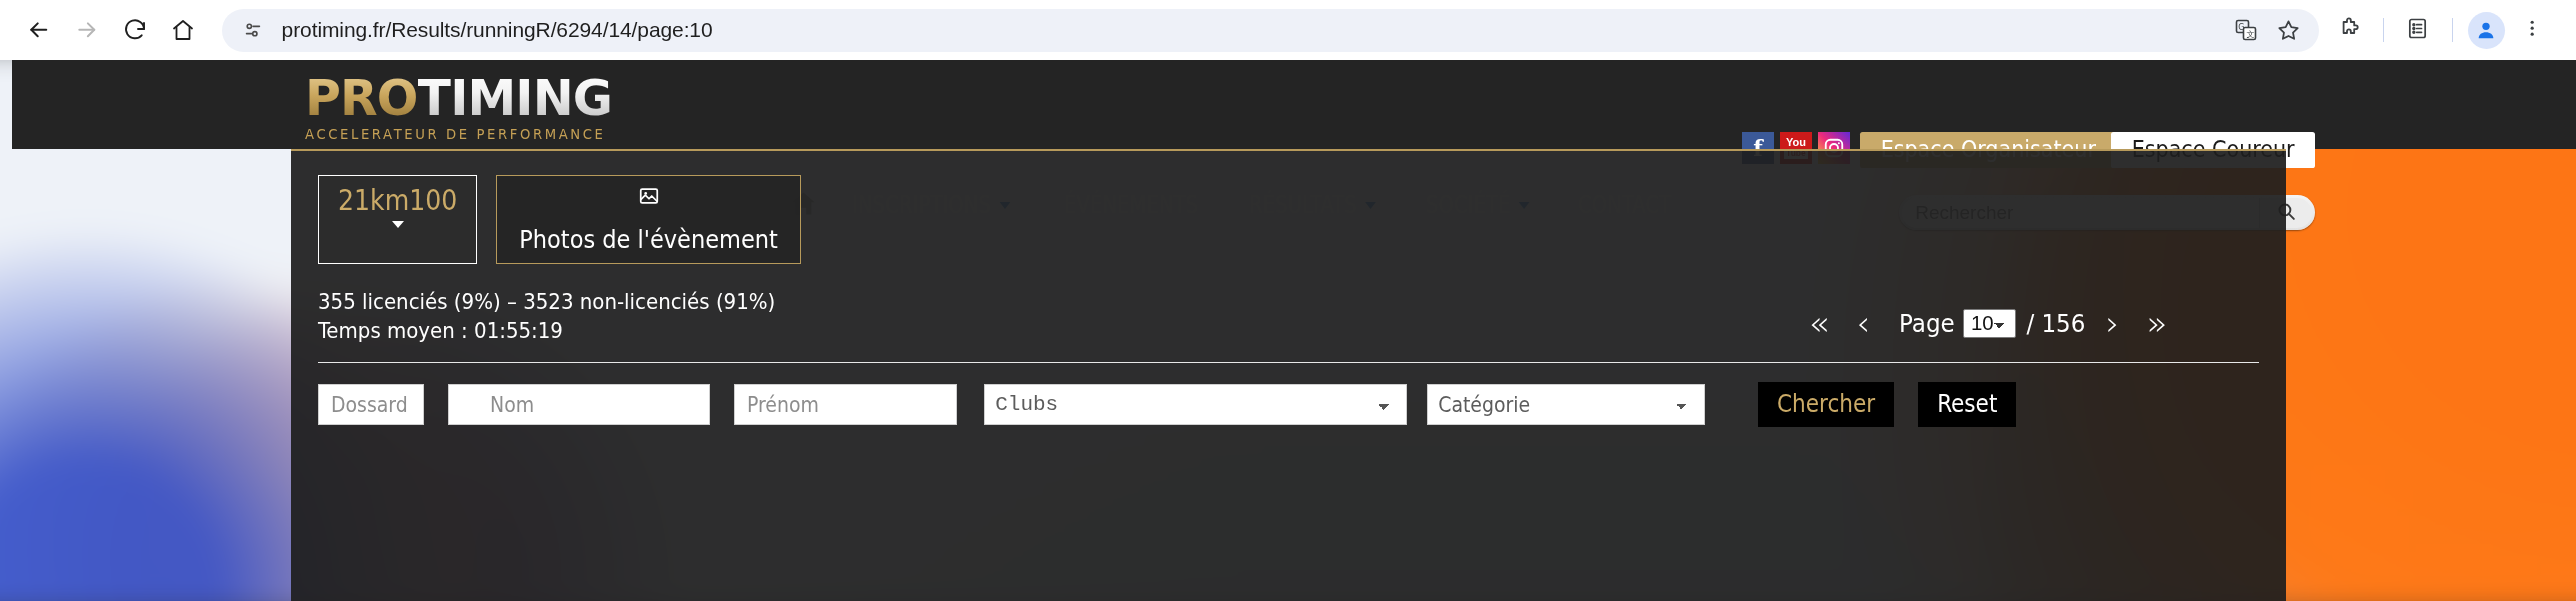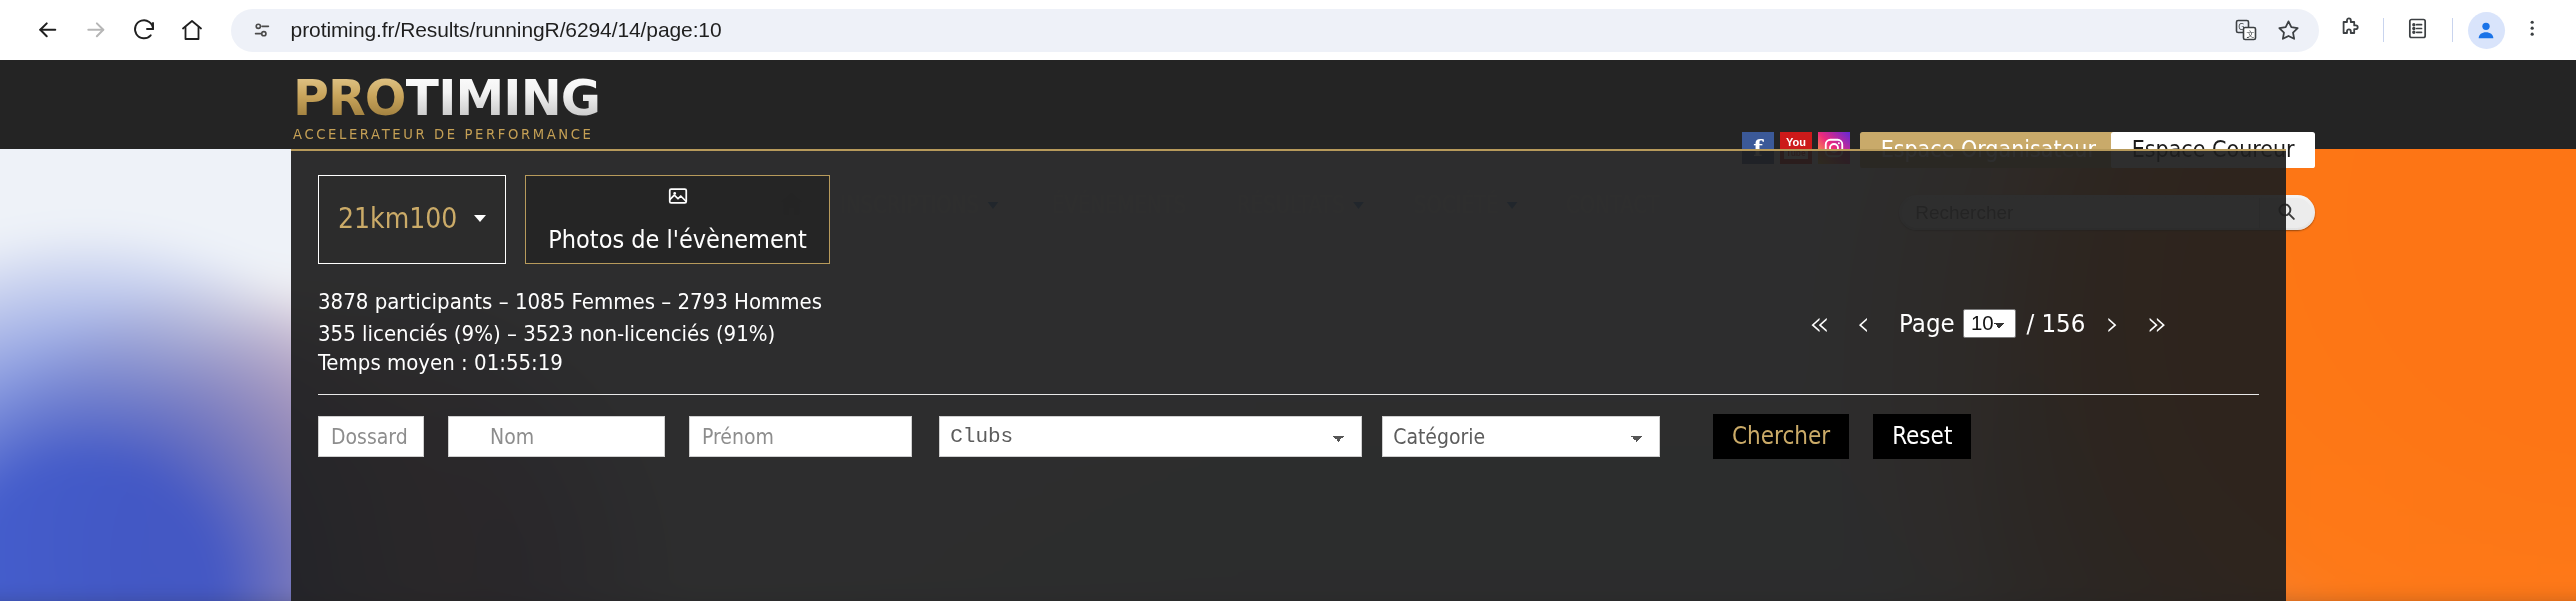--- a/index.html
+++ b/index.html
@@ -8,21 +8,21 @@
     font-family: "Liberation Sans", sans-serif;
     background: #ffffff;
   }
 
   
   .browser-bar {
     height: 60px;
     background: #ffffff;
     display: flex;
     align-items: center;
-    padding: 0 22px 0 24px;
+    padding: 0 22px 0 15px;
     gap: 0px;
     position: relative;
     z-index: 20;
   }
   .nav-btn {
     width: 48px; height: 48px;
     display: flex; align-items: center; justify-content: center;
     border-radius: 50%;
     flex: 0 0 auto;
   }
@@ -89,21 +89,21 @@
       radial-gradient(circle at 93.5% 72%, rgba(25,25,45,0.92) 0 8%, rgba(25,25,45,0) 20%),
       radial-gradient(circle at 4% 40%, rgba(238,242,248,1) 0 24%, rgba(238,242,248,0) 46%),
       linear-gradient(180deg, #eef1f6 0%, #e9edf4 55%, #dfe4ec 100%);
     filter: blur(15.3px);
     transform: scale(1.06);
   }
 
   
   .site-header {
     position: absolute;
-    top: 0; left: 0; right: 0;
+    top: 0; left: 12px; right: 0;
     height: 89px;
     background: #242424;
     z-index: 5;
   }
   .logo-wrap {
     position: absolute;
     left: 293px; top: 13.6px;
     width: 400px;
   }
   .logo-main {
@@ -255,22 +255,23 @@
     gap: 19px;
     margin-bottom: 22px;
   }
   .sel-distance {
     background: #2c2c2c;
     border: 0.9px solid #ffffff;
     color: #cbab68;
     font-family: "DejaVu Sans Condensed", "Liberation Sans Narrow", "Liberation Sans", sans-serif;
     font-size: 28px;
     padding: 7.7px 19px 9.4px;
-    display: flex; align-items: center; gap: 17px;
-    white-space: nowrap;
+    display: flex; align-items: center; gap: 4px;
+    white-space: nowrap;
+    flex-direction: column;
   }
   .sel-distance .caret { border-top-color: #ffffff; }
   .btn-outline {
     background: rgba(35,35,35,0.75);
     border: 0.9px solid #b79a5b;
     color: #ffffff;
     font-family: "DejaVu Sans Condensed", "Liberation Sans Narrow", "Liberation Sans", sans-serif;
     font-size: 25px;
     padding: 7.7px 22px 9.4px;
     display: flex; align-items: center; gap: 12px;
@@ -362,21 +363,21 @@
     background: #ffffff;
     border: 0.9px solid #cfcfcf;
     font-size: 21px;
     color: #7d7d7d;
     padding: 0 12px;
     font-family: "DejaVu Sans Condensed", "Liberation Sans Narrow", "Liberation Sans", sans-serif;
     outline: none;
   }
   .fi::placeholder { color: #8d8d8d; }
   .fi-dossard { width: 106px; margin-right: 24px; }
-  .fi-nom { width: 217px; margin-right: 24px; padding-left: 41px; }
+  .fi-nom { width: 262px; margin-right: 24px; padding-left: 41px; }
   .fi-prenom { width: 223px; margin-right: 27px; }
   .fs {
     height: 41px;
     background: #ffffff;
     border: 0.9px solid #cfcfcf;
     font-size: 21px;
     color: #5c5c5c;
     padding: 0 10.2px;
     font-family: "DejaVu Sans Condensed", "Liberation Sans Narrow", "Liberation Sans", sans-serif;
     appearance: none; -webkit-appearance: none;
@@ -610,21 +611,20 @@
                 <path d="M3 16l5-5 4 4 3-3 6 6"></path>
                 <circle cx="8.4" cy="9.2" r="1.5" fill="#fff" stroke="none"></circle>
               </svg>
           </span>
           <span>Photos de l'évènement</span>
         </div>
       </div>
 
       <div class="stats-row">
         <div>
-          <div class="stats-text">3878 participants – 1085 Femmes – 2793 Hommes</div>
           <div class="stats-text">355 licenciés (9%) – 3523 non-licenciés (91%)</div>
           <div class="stats-avg">Temps moyen : 01:55:19</div>
         </div>
 
         <div class="pagination">
           <span class="pg-arrow">«</span>
           <span class="pg-arrow">‹</span>
           <span class="pg-label">Page</span>
           <select class="pg-select">
             <option>10</option>

